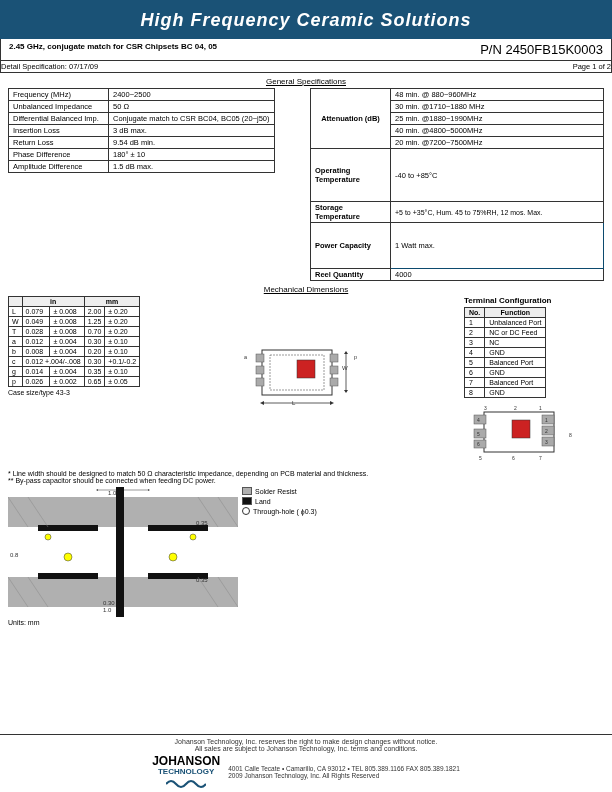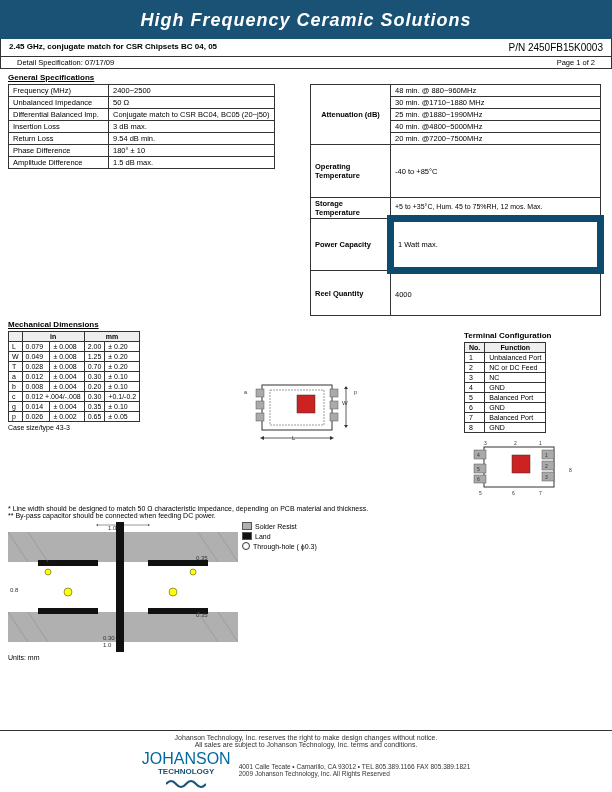--- a/index.html
+++ b/index.html
@@ -34,43 +34,44 @@
     
     .subheader {
       border: 1px solid #333;
       border-top: none;
       padding: 3px 8px;
       display: flex;
       justify-content: space-between;
       background: #fff;
     }
     .subheader .left { font-size: 8px; font-weight: bold; }
-    .subheader .right { font-size: 10px; }
+    .subheader .right { font-size: 13px; }
     .subheader-detail {
       display: flex;
       justify-content: space-between;
-      padding: 1px 16px;
+      padding: 1px 0;
       border: 1px solid #333;
       border-top: none;
       font-size: 7.5px;
     }
     
     .main-content {
       flex: 1;
       padding: 4px 8px;
       display: flex;
       flex-direction: column;
       gap: 4px;
     }
     
     .section-title {
-      font-weight: bold;
+      font-weight: normal;
       font-size: 8px;
       margin-bottom: 2px;
       text-decoration: underline;
+      text-align: center;
     }
     
     table {
       border-collapse: collapse;
       font-size: 7.5px;
     }
     table td, table th {
       border: 1px solid #333;
       padding: 1px 3px;
     }
@@ -123,23 +124,23 @@
       color: #333;
     }
     .footer-brand {
       display: flex;
       align-items: center;
       justify-content: center;
       gap: 8px;
       margin-top: 3px;
     }
     .footer-brand .brand-name {
-      font-size: 16px;
-      font-weight: normal;
-      color: #0369a1;
+      font-size: 12px;
+      font-weight: bold;
+      color: #000000;
       line-height: 1;
     }
     .footer-brand .brand-sub {
       font-size: 8px;
       color: #1a5276;
       font-weight: bold;
     }
     .footer-brand .contact-info {
       font-size: 6.5px;
       color: #333;
@@ -268,25 +269,25 @@
             <tr>
               <td style="font-weight:bold; border:1px solid #333; padding:17px 4px;">Operating Temperature</td>
               <td style="border:1px solid #333; padding:1px 4px;">-40 to +85°C</td>
             </tr>
             <tr>
               <td style="font-weight:bold; border:1px solid #333; padding:1px 4px;">Storage Temperature</td>
               <td style="border:1px solid #333; padding:1px 4px; font-size:7px;">+5 to +35°C, Hum. 45 to 75%RH, 12 mos. Max.</td>
             </tr>
             <tr>
               <td style="font-weight:bold; border:1px solid #333; padding:8px 4px;">Power Capacity</td>
-              <td style="border:7px solid #0c4a6e; padding:18px 4px;">1 Watt max.</td>
+              <td style="border:1px solid #0c4a6e; padding:18px 4px;">1 Watt max.</td>
             </tr>
             <tr>
               <td style="font-weight:bold; border:1px solid #333; padding:1px 4px;margin-left:16px;">Reel Quantity</td>
-              <td style="border:1px solid #333; padding:16px 4px;">4000</td>
+              <td style="border:1px solid #333; padding:1px 4px;">4000</td>
             </tr>
           </tbody>
             </table>
         </div>
       </div>
     </div>
 
     <div>
       <div class="section-title">Mechanical Dimensions</div>
       <div class="mech-terminal-row">

